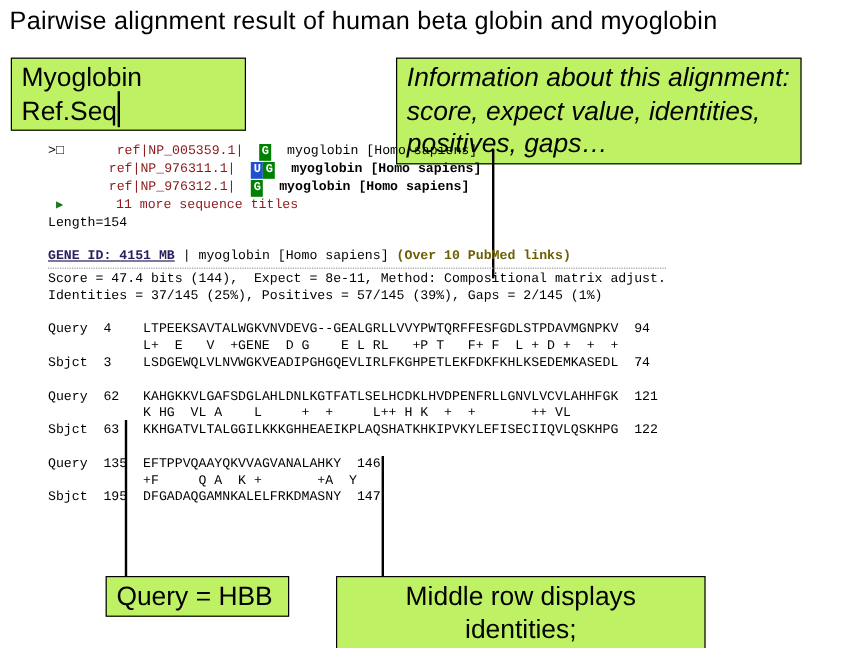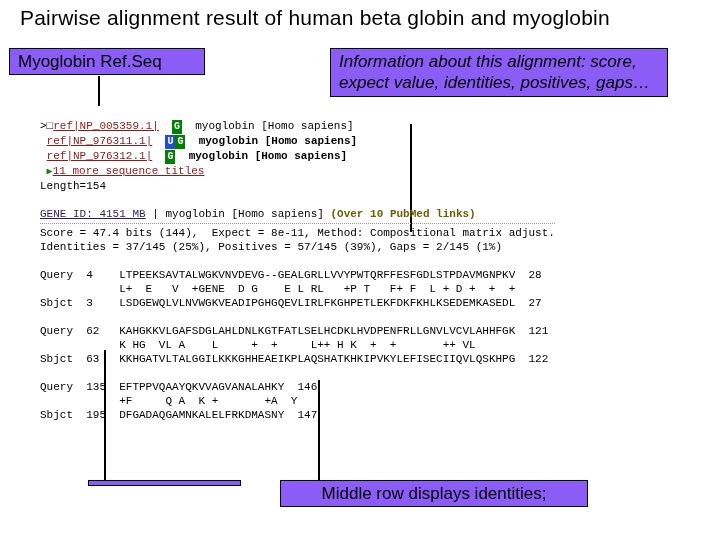--- a/index.html
+++ b/index.html
@@ -8,30 +8,30 @@
     font-family: Arial, sans-serif;
     font-size: 13px;
     background: #fff;
     width: 720px;
     height: 540px;
     position: relative;
     overflow: hidden;
   }
   .title {
     font-size: 21px;
-    margin: 6px 8px 10px 20px;
+    margin: 6px 8px 10px 8px;
     color: #000;
     letter-spacing: 0.2px;
   }
   .box {
     border: 1.5px solid #000;
     padding: 2px 8px;
-    background: #8b5cf6;
+    background: #bef264;
     position: absolute;
-    font-size: 17px;
+    font-size: 22px;
     line-height: 1.25;
   }
   .box-left {
     left: 9px;
     top: 48px;
     width: 178px;
   }
   .box-right {
     left: 330px;
     top: 48px;
@@ -54,25 +54,26 @@
     left: 40px;
     top: 105px;
     font-family: "Courier New", monospace;
     font-size: 11px;
     line-height: 14px;
     color: #000;
     white-space: pre;
   }
   .link-underline {
     color: #8b1a1a;
-    text-decoration: underline;
+    margin-left: 44px;
   }
   .dark-link {
     color: #2c1d5d;
     text-decoration: underline;
+    font-weight: bold;
   }
   .green-icon {
     display: inline-block;
     background: #008000;
     color: #fff;
     font-weight: bold;
     padding: 0 2px;
     font-size: 10px;
   }
   .blue-icon {
@@ -123,31 +124,32 @@
 <div class="content">
 <span>&gt;□</span><span class="link-underline">ref|NP_005359.1|</span>  <span class="green-icon">G</span>  <span>myoglobin [Homo sapiens]</span>
  <span class="link-underline">ref|NP_976311.1|</span>  <span class="blue-icon">U</span><span class="green-icon">G</span>  <span class="bold">myoglobin [Homo sapiens]</span>
  <span class="link-underline">ref|NP_976312.1|</span>  <span class="green-icon">G</span>  <span class="bold">myoglobin [Homo sapiens]</span>
  <span class="play">▶</span><span class="link-underline">11 more sequence titles</span>
 <span>Length=154</span>
 
 <span class="dark-link">GENE ID: 4151 MB</span><span> | myoglobin [Homo sapiens] </span><span class="olive">(Over 10 PubMed links)</span>
 <span class="stat-line">Score = 47.4 bits (144),  Expect = 8e-11, Method: Compositional matrix adjust.</span><span>Identities = 37/145 (25%), Positives = 57/145 (39%), Gaps = 2/145 (1%)</span>
 
-<span><span>Query  4    </span><span>LTPEEKSAVTALWGKVNVDEVG--GEALGRLLVVYPWTQRFFESFGDLSTPDAVMGNPKV</span><span>  28</span></span>
+<span><span>Query  4    </span><span>LTPEEKSAVTALWGKVNVDEVG--GEALGRLLVVYPWTQRFFESFGDLSTPDAVMGNPKV</span><span>  94</span></span>
 <span>            L+  E   V  +GENE  D G    E L RL   +P T   F+ F  L + D +  +  +</span>
-<span><span>Sbjct  3    </span><span>LSDGEWQLVLNVWGKVEADIPGHGQEVLIRLFKGHPETLEKFDKFKHLKSEDEMKASEDL</span><span>  27</span></span>
+<span><span>Sbjct  3    </span><span>LSDGEWQLVLNVWGKVEADIPGHGQEVLIRLFKGHPETLEKFDKFKHLKSEDEMKASEDL</span><span>  74</span></span>
 
 <span><span>Query  62   </span><span>KAHGKKVLGAFSDGLAHLDNLKGTFATLSELHCDKLHVDPENFRLLGNVLVCVLAHHFGK</span><span>  121</span></span>
 <span>            K HG  VL A    L     +  +     L++ H K  +  +       ++ VL     </span>
 <span><span>Sbjct  63   </span><span>KKHGATVLTALGGILKKKGHHEAEIKPLAQSHATKHKIPVKYLEFISECIIQVLQSKHPG</span><span>  122</span></span>
 
 <span><span>Query  135  </span><span>EFTPPVQAAYQKVVAGVANALAHKY</span><span>  146</span></span>
 <span>            +F     Q A  K +       +A  Y</span>
 <span><span>Sbjct  195  </span><span>DFGADAQGAMNKALELFRKDMASNY</span><span>  147</span></span>
 </div>
 
 <div class="box box-bottom-left">
+  <div>Query = HBB</div>
 </div>
 
 <div class="box box-bottom-right">
   <div>Middle row displays identities;</div>
 </div>
 
 </body></html>

